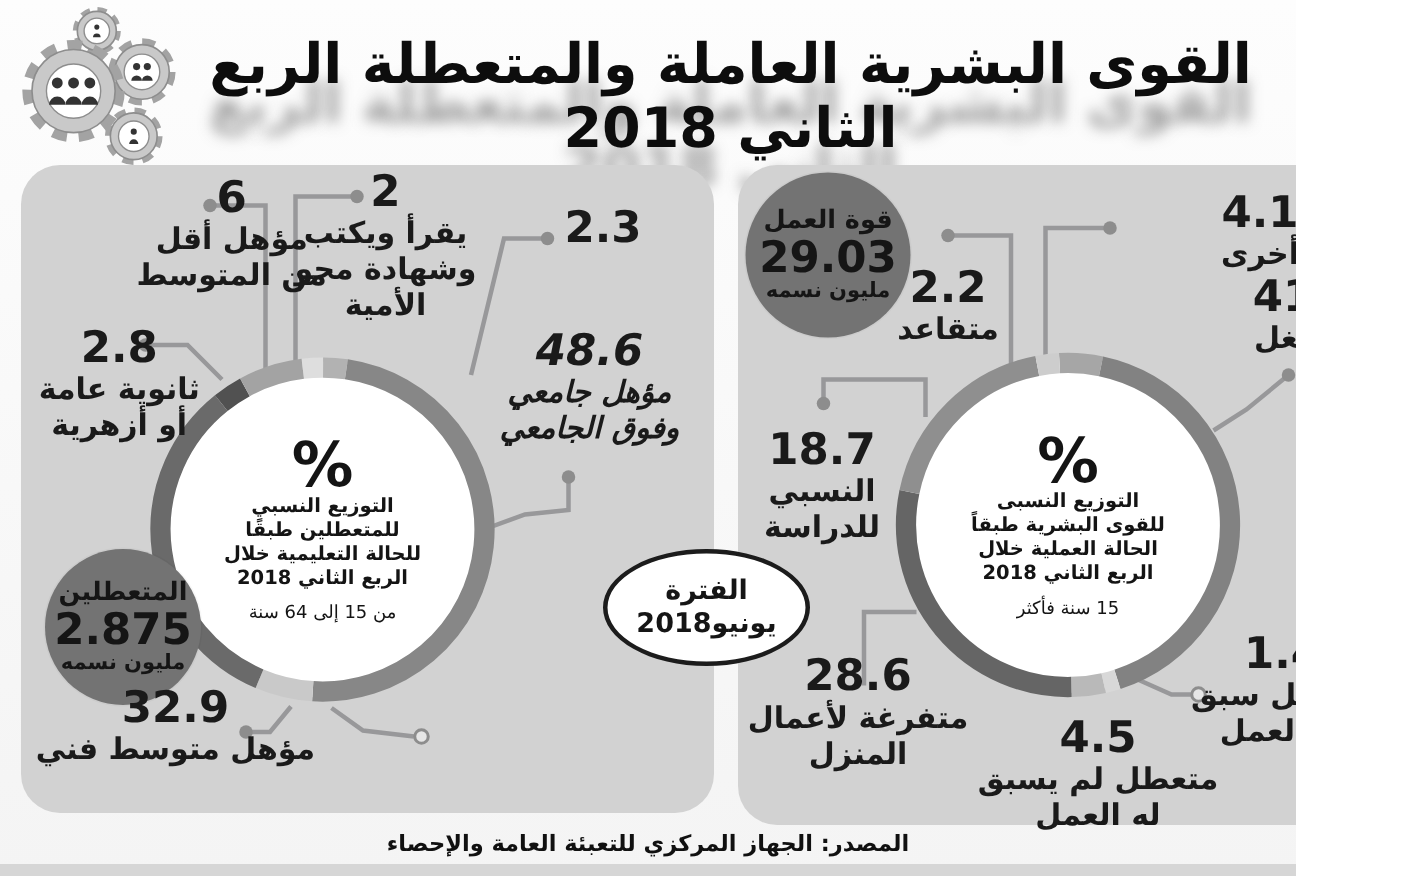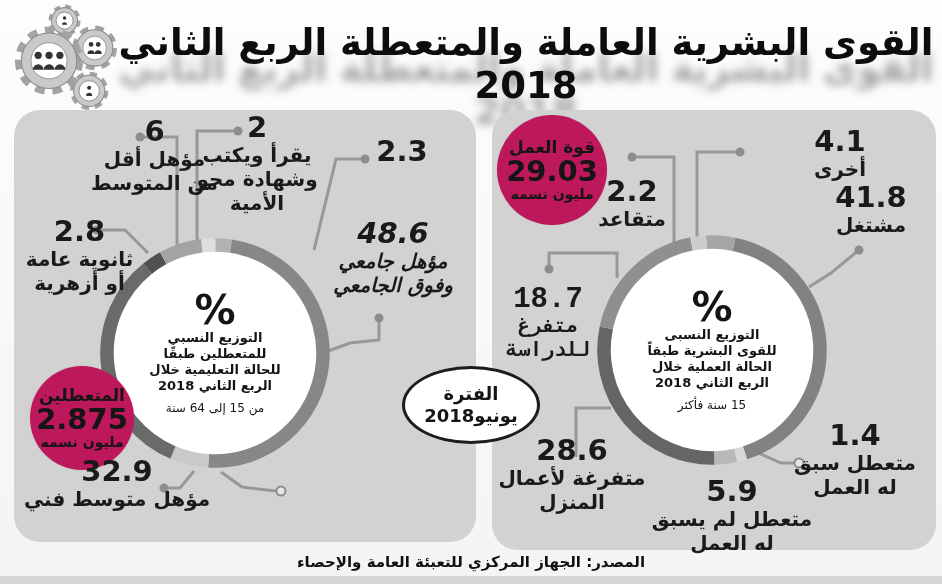--- a/index.html
+++ b/index.html
@@ -1,17 +1,17 @@
 <!DOCTYPE html>
 <html lang="ar"><head>
 <meta charset="utf-8">
 <style>
   html,body{margin:0;padding:0;background:#ffffff;}
   .stage{
-    position:relative;width:942px;height:584px;overflow:hidden;
+    position:relative;width:864px;height:584px;overflow:hidden;
     background:linear-gradient(#fdfdfd,#f4f4f4);
     font-family:"DejaVu Sans","Liberation Sans",sans-serif;
     color:#151515;
   }
   .title{
     position:absolute;left:118px;right:8px;top:22px;margin:0;
     text-align:center;direction:rtl;
     font-size:37px;font-weight:bold;color:#0d0d0d;line-height:1.15;
     text-shadow:0 26px 9px rgba(75,75,75,0.50);
   }
@@ -23,21 +23,21 @@
   .donut{position:absolute;width:260px;height:260px;}
   .donut-center{
     position:absolute;width:190px;height:196px;
     display:flex;flex-direction:column;align-items:center;justify-content:center;
     text-align:center;direction:rtl;color:#141414;
   }
   .dc-sym{font-size:41px;font-weight:bold;line-height:0.95;}
   .dc-line{font-size:13px;font-weight:bold;line-height:1.24;white-space:nowrap;}
   .dc-sub{font-size:12px;margin-top:7px;white-space:nowrap;}
   .badge{
-    position:absolute;background:#be185d;border-radius:50%;
+    position:absolute;background:#737373;border-radius:50%;
     display:flex;flex-direction:column;align-items:center;justify-content:center;
     text-align:center;direction:rtl;box-shadow:0 0 0 1px rgba(0,0,0,0.03);
   }
   .b-label{font-size:17px;font-weight:bold;line-height:1.1;}
   .b-value{font-size:29px;font-weight:bold;line-height:1.05;}
   .b-unit{font-size:14px;font-weight:bold;line-height:1.1;}
   .label-block{position:absolute;text-align:center;direction:rtl;color:#1a1a1a;}
   .num{font-size:29px;font-weight:bold;line-height:1.08;}
   .lbl{font-size:20px;font-weight:bold;line-height:1.2;white-space:pre-line;}
   .period{
@@ -219,32 +219,32 @@
       <div class="lbl">أخرى</div>
     </div>
     <div class="label-block" style="left:78px;top:66px;width:124px;">
       <div class="num">2.2</div>
       <div class="lbl">متقاعد</div>
     </div>
     <div class="label-block" style="left:318px;top:72px;width:122px;">
       <div class="num">41.8</div>
       <div class="lbl">مشتغل</div>
     </div>
-    <div class="label-block" style="left:-2px;top:174px;width:116px;font-family:Liberation Mono, monospace;">
+    <div class="label-block" style="left:-2px;top:174px;width:116px;">
       <div class="num">18.7</div>
-      <div class="lbl">متفرغ
+      <div class="lbl">النسبي
 للدراسة</div>
     </div>
     <div class="label-block" style="left:6px;top:325px;width:148px;">
       <div class="num">28.6</div>
       <div class="lbl">متفرغة لأعمال
 المنزل</div>
     </div>
     <div class="label-block" style="left:158px;top:366px;width:164px;">
-      <div class="num">5.9</div>
+      <div class="num">4.5</div>
       <div class="lbl">متعطل لم يسبق
 له العمل</div>
     </div>
     <div class="label-block" style="left:300px;top:310px;width:126px;">
       <div class="num">1.4</div>
       <div class="lbl">متعطل سبق
 له العمل</div>
     </div>
   </div>
 

